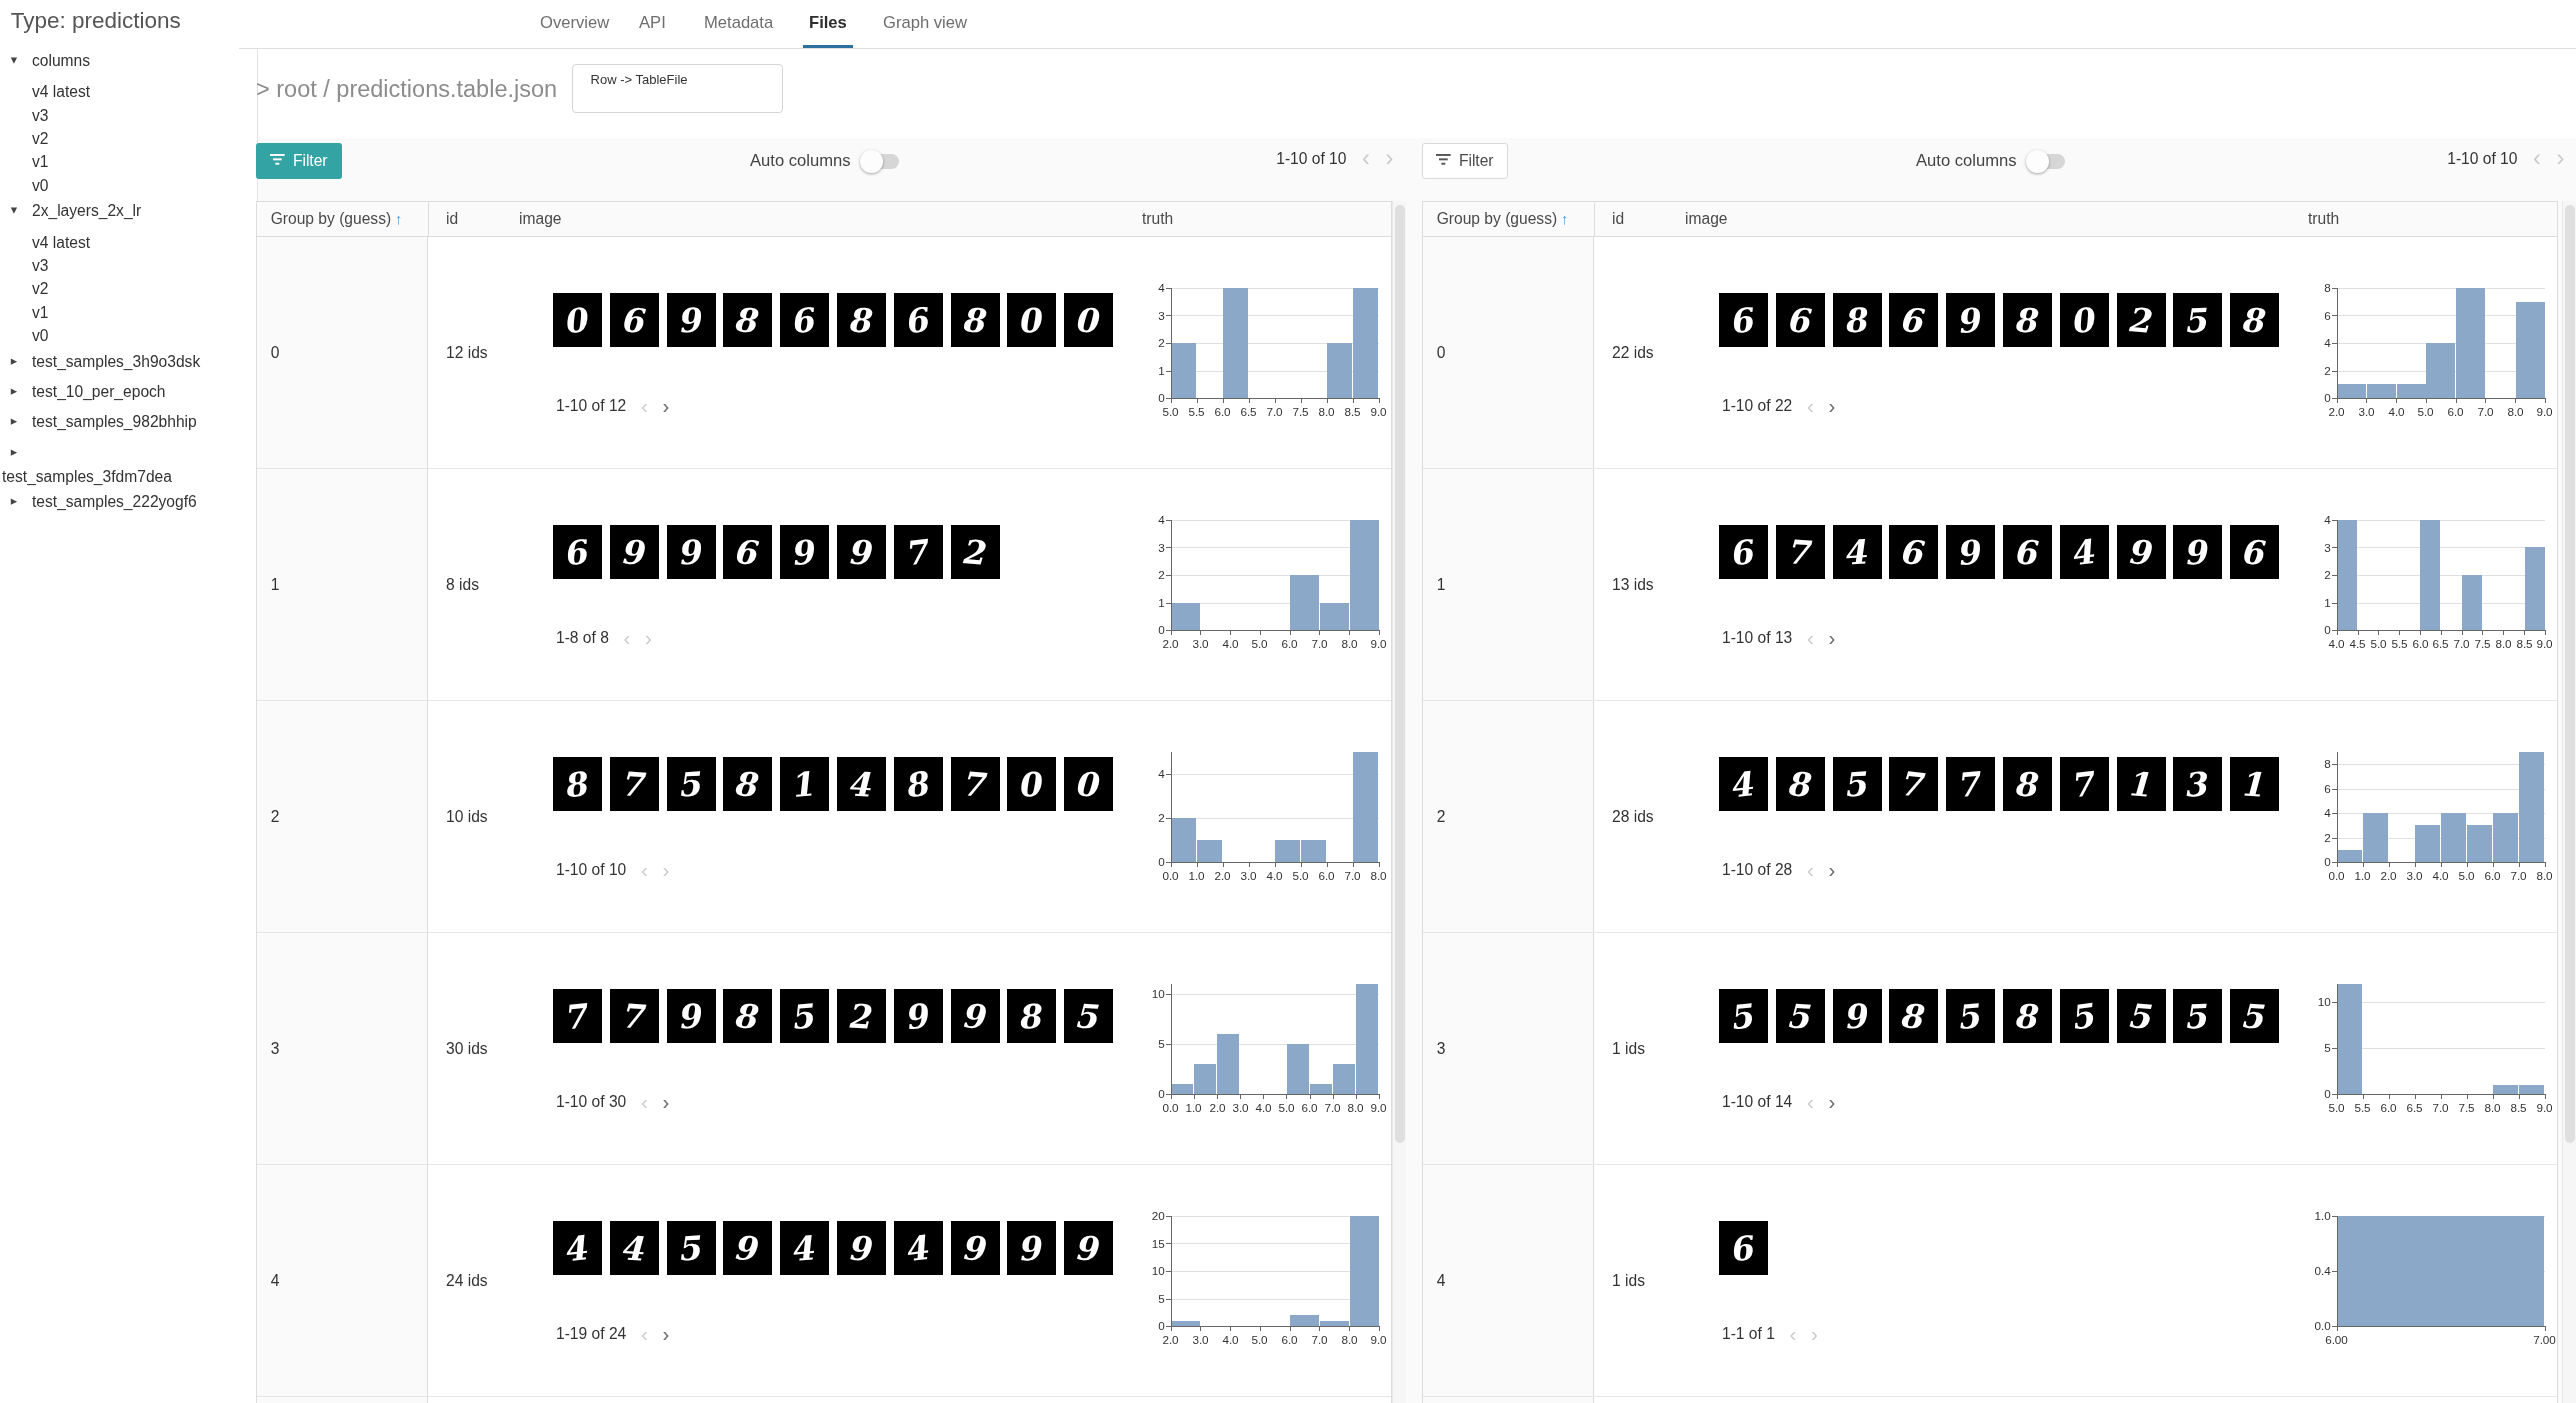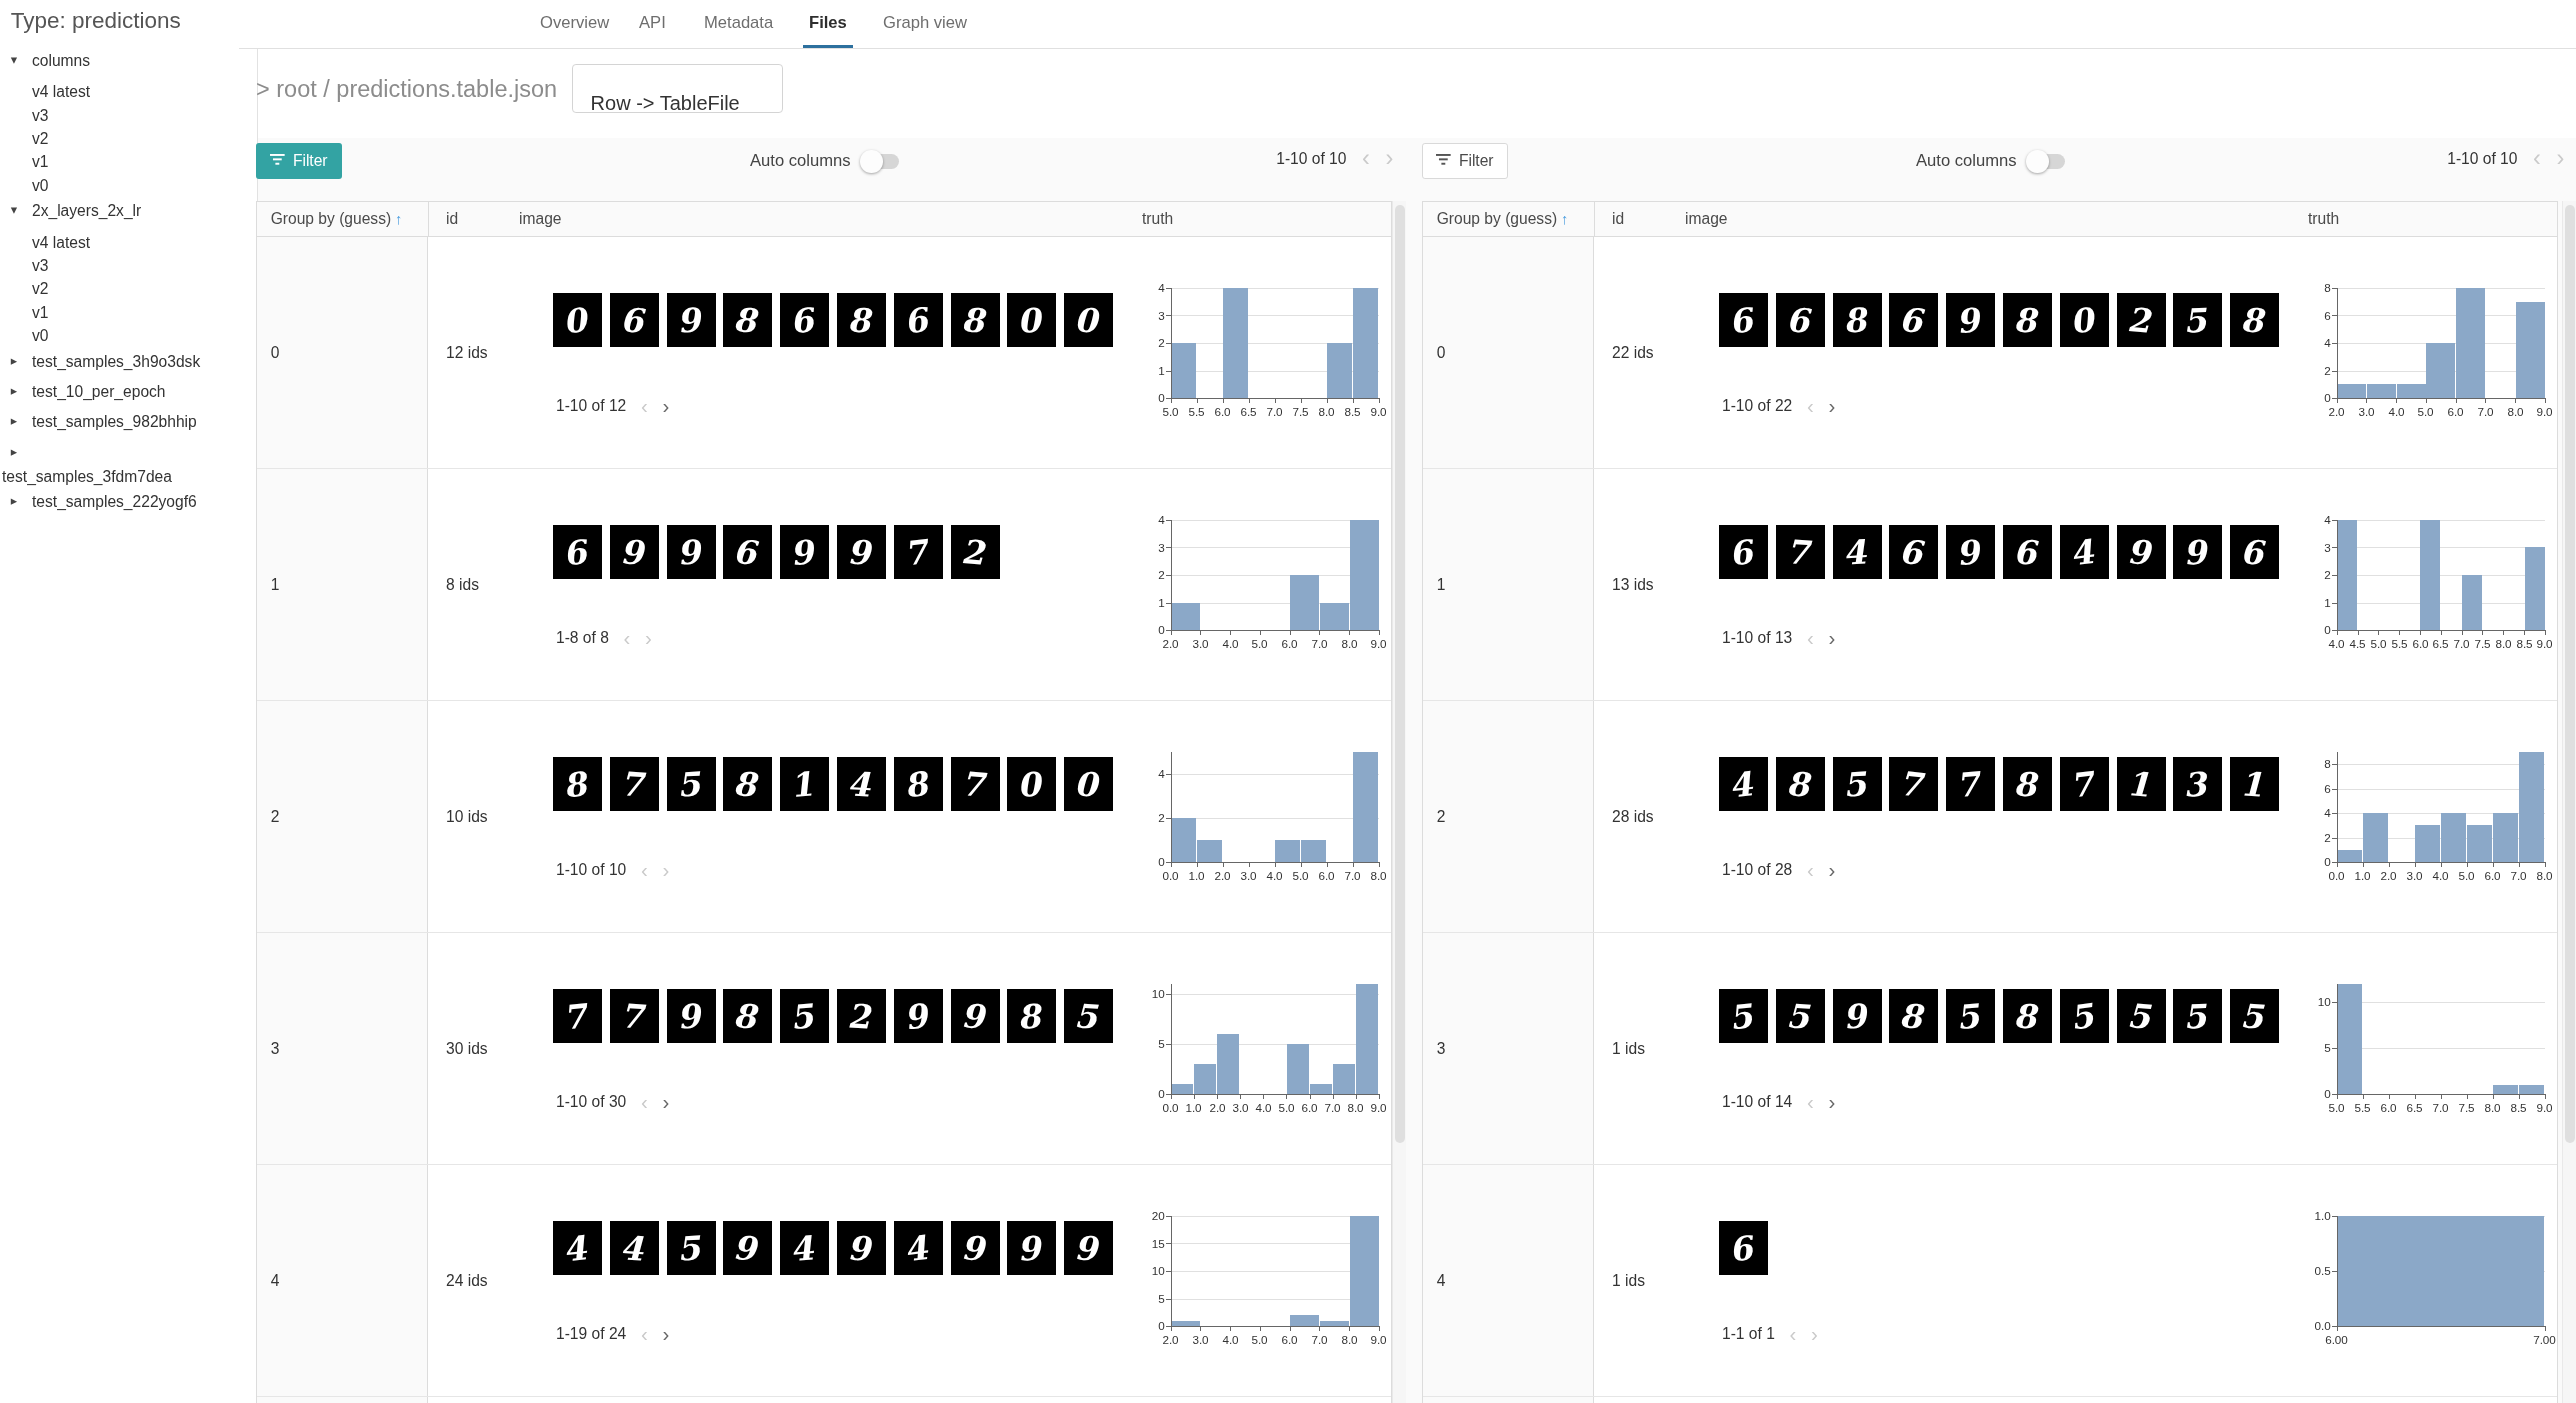--- a/index.html
+++ b/index.html
@@ -23,21 +23,21 @@
 
   
   #tabbar{left:239px;top:0;width:2337px;height:49px;background:#fff;border-bottom:1px solid #e0e0e0;}
   .tab{position:absolute;top:12.7px;font-size:16.6px;color:#6e6e6e;cursor:pointer;white-space:nowrap;}
   .tab.active{color:#2e2e2e;font-weight:bold;}
   .tab .underl{position:absolute;left:-5.9px;right:-5.9px;bottom:-15.6px;height:2.9px;background:var(--underline);}
 
   
   #breadcrumb{left:256px;top:76px;font-size:23.5px;color:var(--muted);white-space:nowrap;}
   #view-select{left:572px;top:64px;width:211px;height:49px;background:#fff;border:1px solid #d4d4d4;border-radius:3.9px;cursor:pointer;}
-  #view-select .val{position:absolute;left:17.6px;top:27px;font-size:20px;color:#333;}
+  #view-select .val{position:absolute;left:17.6px;top:7px;font-size:13px;color:#333;}
   #view-select .sel-caret{position:absolute;right:13.7px;top:15.6px;font-size:12.7px;color:#555;}
 
   #content-bg{left:240px;top:50px;width:2336px;height:1353px;background:#fafafa;z-index:-2;}
   #crumb-bg{left:240px;top:50px;width:2336px;height:88px;background:#fff;z-index:-1;}
 
   
   .panel{position:absolute;top:143px;height:1261px;}
   .filter-btn{position:absolute;left:0;top:0;width:86px;height:36px;border-radius:2.9px;cursor:pointer;
     display:flex;align-items:center;justify-content:center;gap:7.8px;font-size:15.6px;}
   .filter-btn.teal{background:var(--teal);color:#fff;border:none;}
@@ -979,21 +979,21 @@
         </div>
         <div class="hist">
           <div class="grid" style="top: 67px;"></div>
           <div class="grid" style="top: 11.7px;"></div>
           <div class="bar" style="left: 54px; width: 207px; top: 11.7px; height: 110px;"></div>
           <div class="axis-y"></div>
           <div class="axis-x"></div>
           <div class="ytk" style="top: 122px;"></div>
           <div class="ytl" style="top: 115px;">0.0</div>
           <div class="ytk" style="top: 67px;"></div>
-          <div class="ytl" style="top: 60px;">0.5</div>
+          <div class="ytl" style="top: 60px;">0.4</div>
           <div class="ytk" style="top: 11.7px;"></div>
           <div class="ytl" style="top: 4.9px;">1.0</div>
           <div class="xtk" style="left: 54px;"></div>
           <div class="xtl" style="left: 32px; text-align: center;">6.00</div>
           <div class="xtk" style="left: 262px;"></div>
           <div class="xtl" style="left: 240px;">7.00</div>
         </div>
       </div>
       <div class="sliver">
         <div class="gcell"></div>

